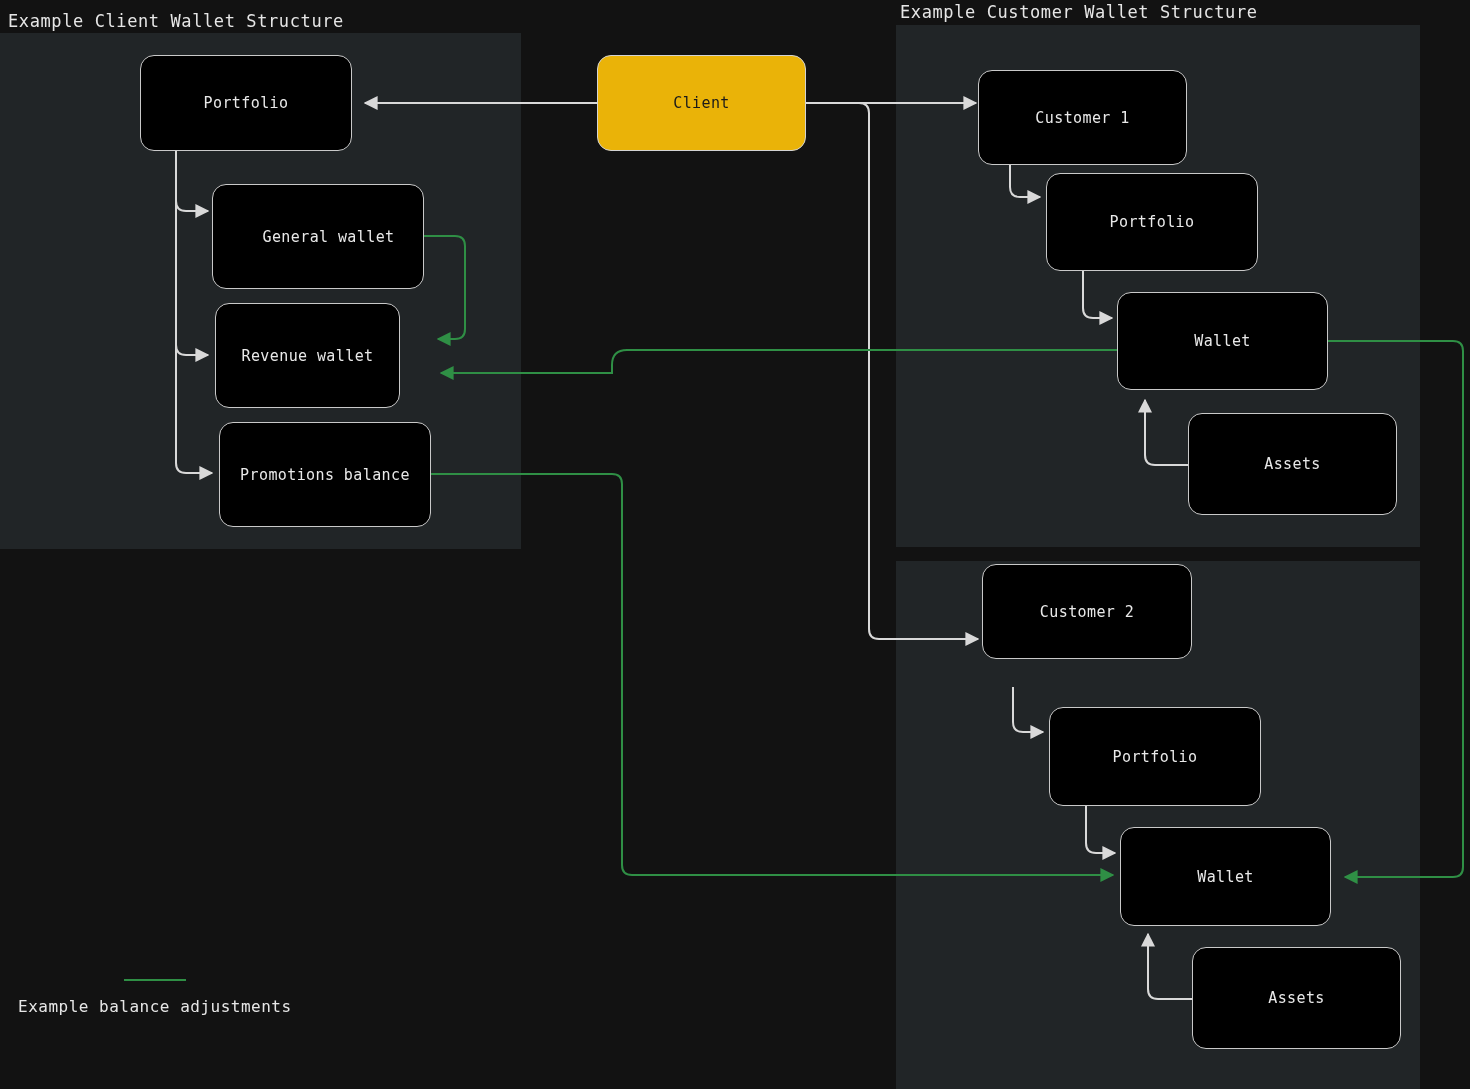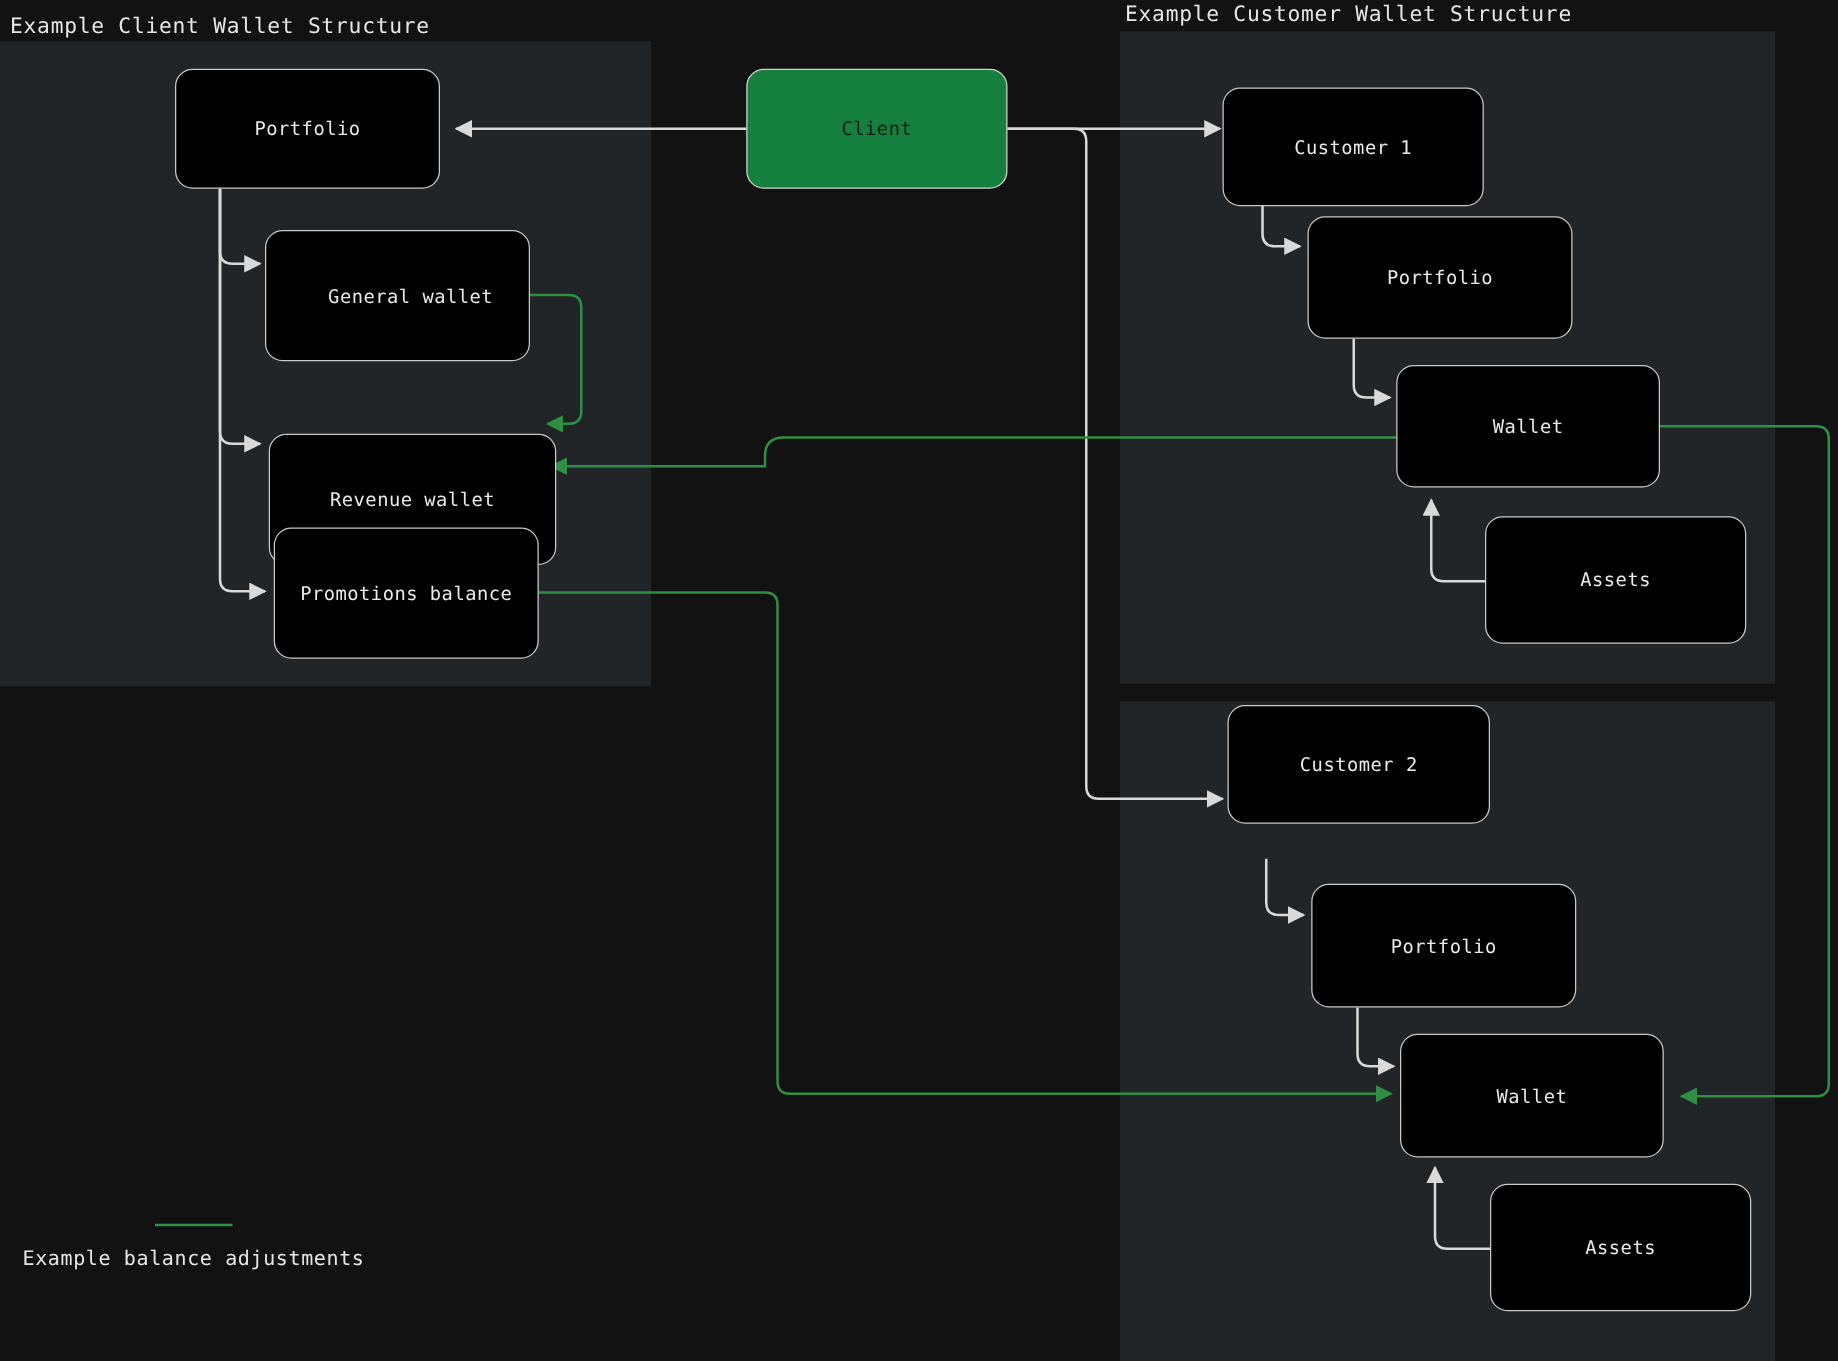--- a/index.html
+++ b/index.html
@@ -36,21 +36,21 @@
     color: #e9e9e9;
     font-family: "DejaVu Sans Mono", "Liberation Mono", monospace;
     font-size: 15px;
     letter-spacing: 0.4px;
     display: flex;
     align-items: center;
     justify-content: center;
     text-align: center;
   }
   .node.accent {
-    background: #15803d;
+    background: #eab308;
     border-color: #d3d3d3;
     color: #1a1a1a;
   }
   svg.edges {
     position: absolute;
     left: 0;
     top: 0;
     width: 1470px;
     height: 1089px;
     overflow: visible;
@@ -130,21 +130,21 @@
       <path d="M 431,474 L 612,474 Q 622,474 622,484 L 622,865 Q 622,875 632,875 L 1113,875" marker-end="url(#arrow-green)"></path>
     </g>
   </svg>
 
   <div class="node" style="left:140px; top:55px; width:212px; height:96px;">
     <span>Portfolio</span>
   </div>
   <div class="node" style="left:212px; top:184px; width:212px; height:105px;padding-left:21px;">
     <span>General wallet</span>
   </div>
-  <div class="node" style="left:215px; top:303px; width:230px; height:105px;margin-top:44px;">
+  <div class="node" style="left:215px; top:303px; width:185px; height:105px;">
     <span>Revenue wallet</span>
   </div>
   <div class="node" style="left:219px; top:422px; width:212px; height:105px;">
     <span>Promotions balance</span>
   </div>
 
   <div class="node accent" style="left:597px; top:55px; width:209px; height:96px;">
     <span>Client</span>
   </div>
 

